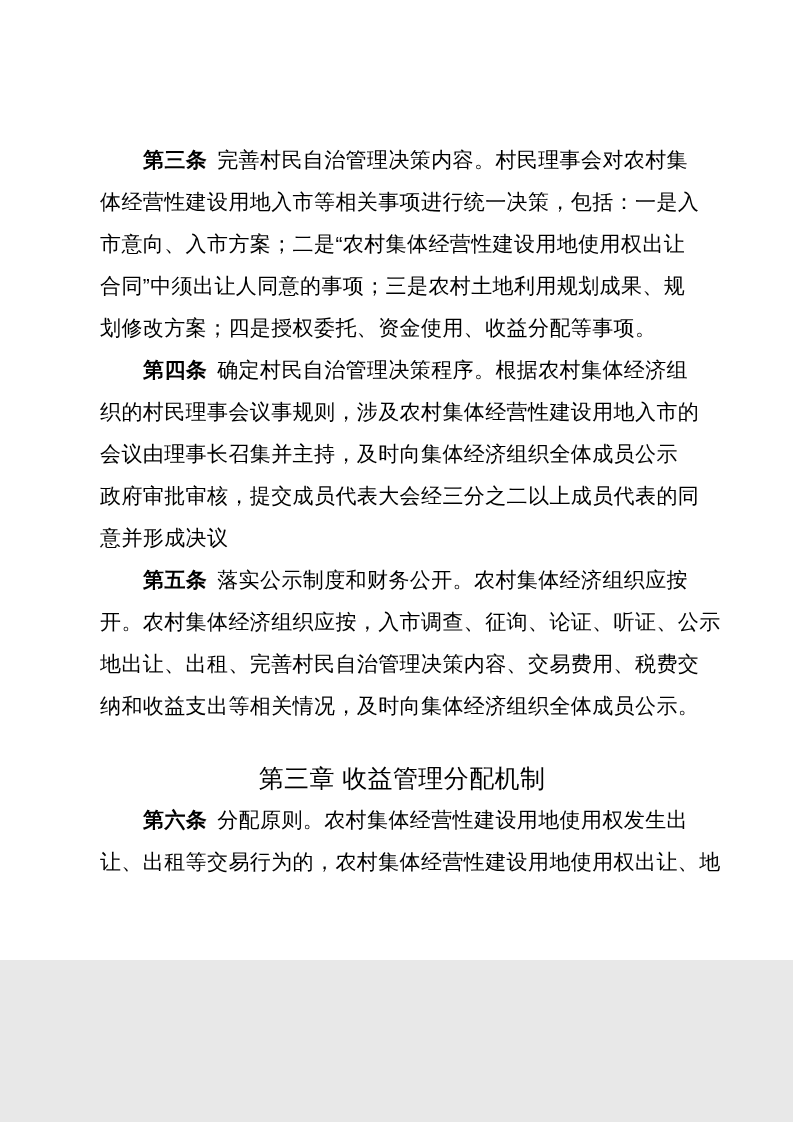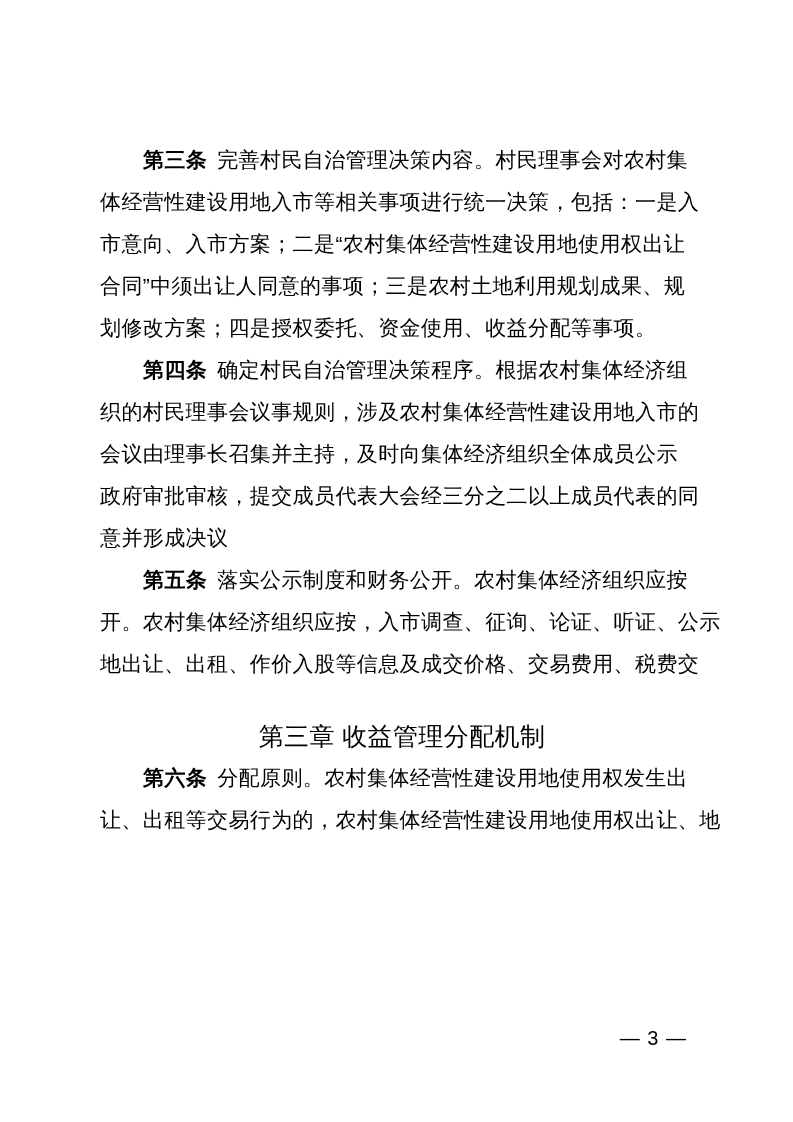--- a/index.html
+++ b/index.html
@@ -1,19 +1,19 @@
 <!DOCTYPE html>
 <html lang="zh"><head>
 <meta charset="utf-8">
 <style>
   html,body { margin:0; padding:0; background:#e8e8e8; }
   .page {
     position: relative;
     width: 793px;
-    height: 1122px;
+    height: 960px;
     margin: 0 auto;
     background: #ffffff;
     color: #000000;
     font-family: "Liberation Sans", sans-serif;
     overflow: hidden;
   }
   .body-text {
     position: absolute;
     top: 139px;
     left: 100px;
@@ -61,21 +61,22 @@
       <div class="paragraph">
         <div class="line"><span class="indent"></span><span class="term">第四条</span><span>确定村民自治管理决策程序。根据农村集体经济组</span></div>
         <div class="line">织的村民理事会议事规则，涉及农村集体经营性建设用地入市的</div>
         <div class="line">会议由理事长召集并主持，及时向集体经济组织全体成员公示</div>
         <div class="line">政府审批审核，提交成员代表大会经三分之二以上成员代表的同</div>
         <div class="line">意并形成决议</div>
       </div>
       <div class="paragraph">
         <div class="line"><span class="indent"></span><span class="term">第五条</span><span>落实公示制度和财务公开。农村集体经济组织应按</span></div>
         <div class="line">开。农村集体经济组织应按，入市调查、征询、论证、听证、公示</div>
-        <div class="line">地出让、出租、作价入股等信息及成交价格、交易费用、税费交</div>
+        <div class="line">地出让、出租、完善村民自治管理决策内容、交易费用、税费交</div>
+        <div class="line">纳和收益支出等相关情况，及时向集体经济组织全体成员公示。</div>
       </div>
       <div class="chapter-heading">第三章 收益管理分配机制</div>
       <div class="paragraph">
         <div class="line"><span class="indent"></span><span class="term">第六条</span><span>分配原则。农村集体经营性建设用地使用权发生出</span></div>
         <div class="line">让、出租等交易行为的，农村集体经营性建设用地使用权出让、地</div>
       </div>
     </main>
   <div class="footer">
     <span>— 3 —</span>
   </div>

